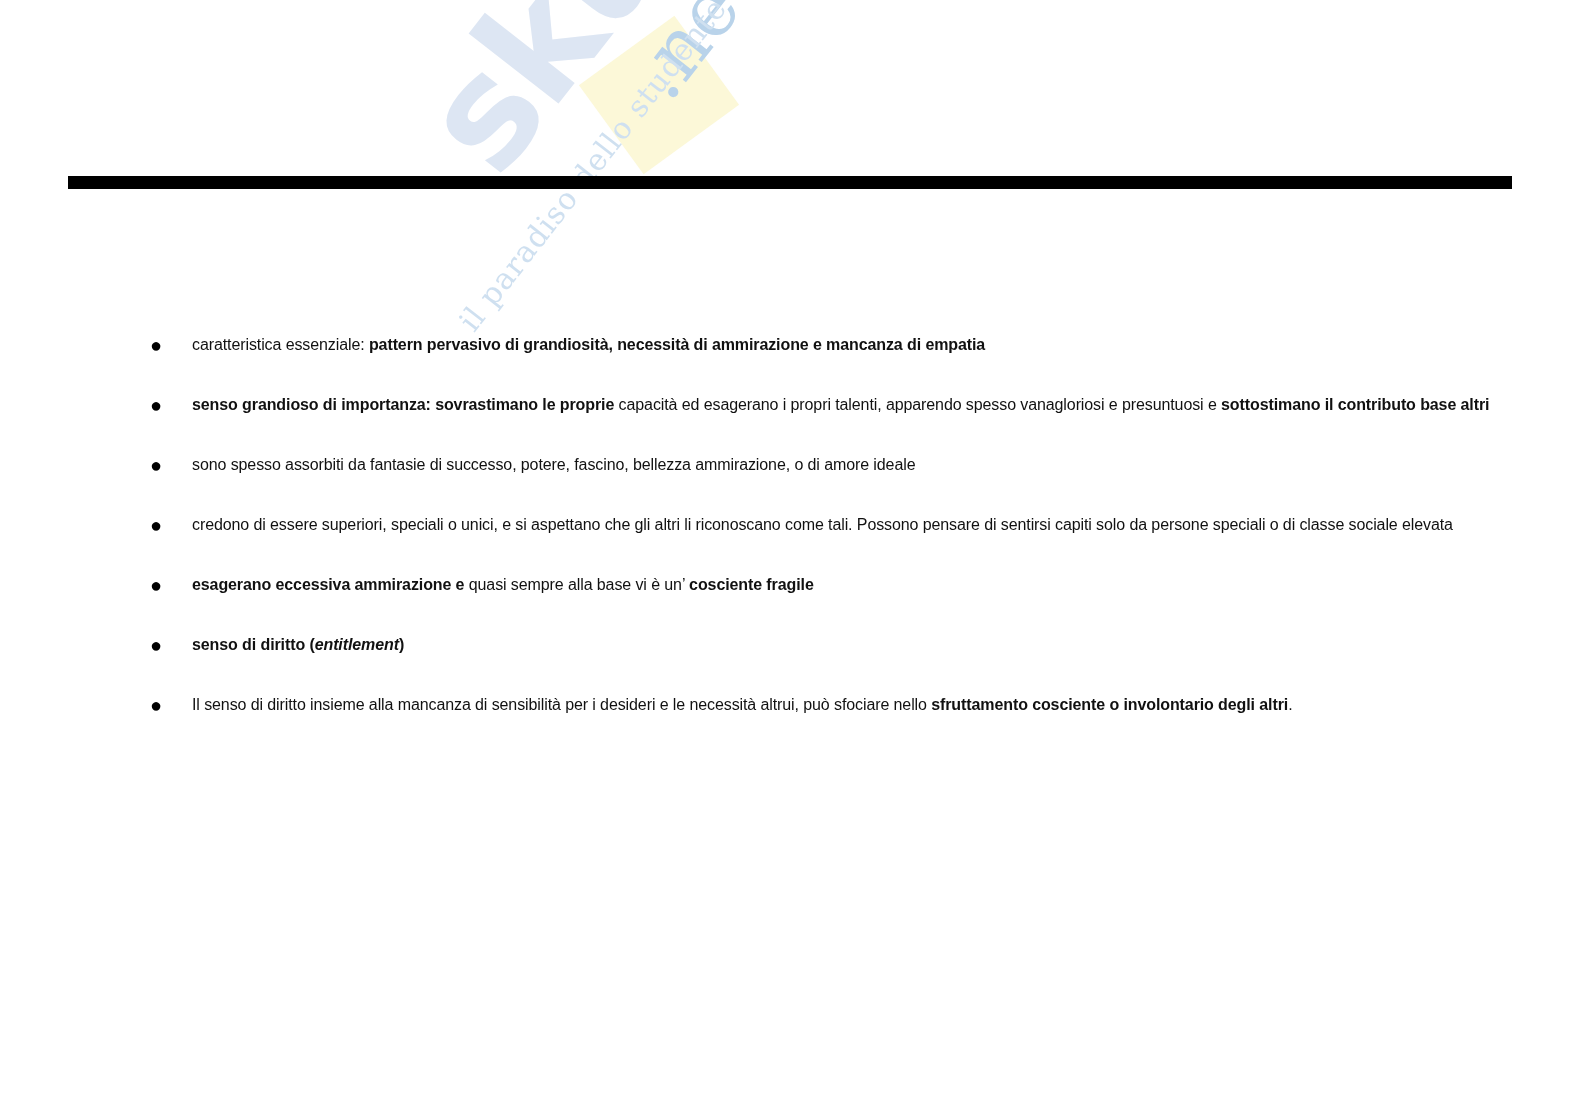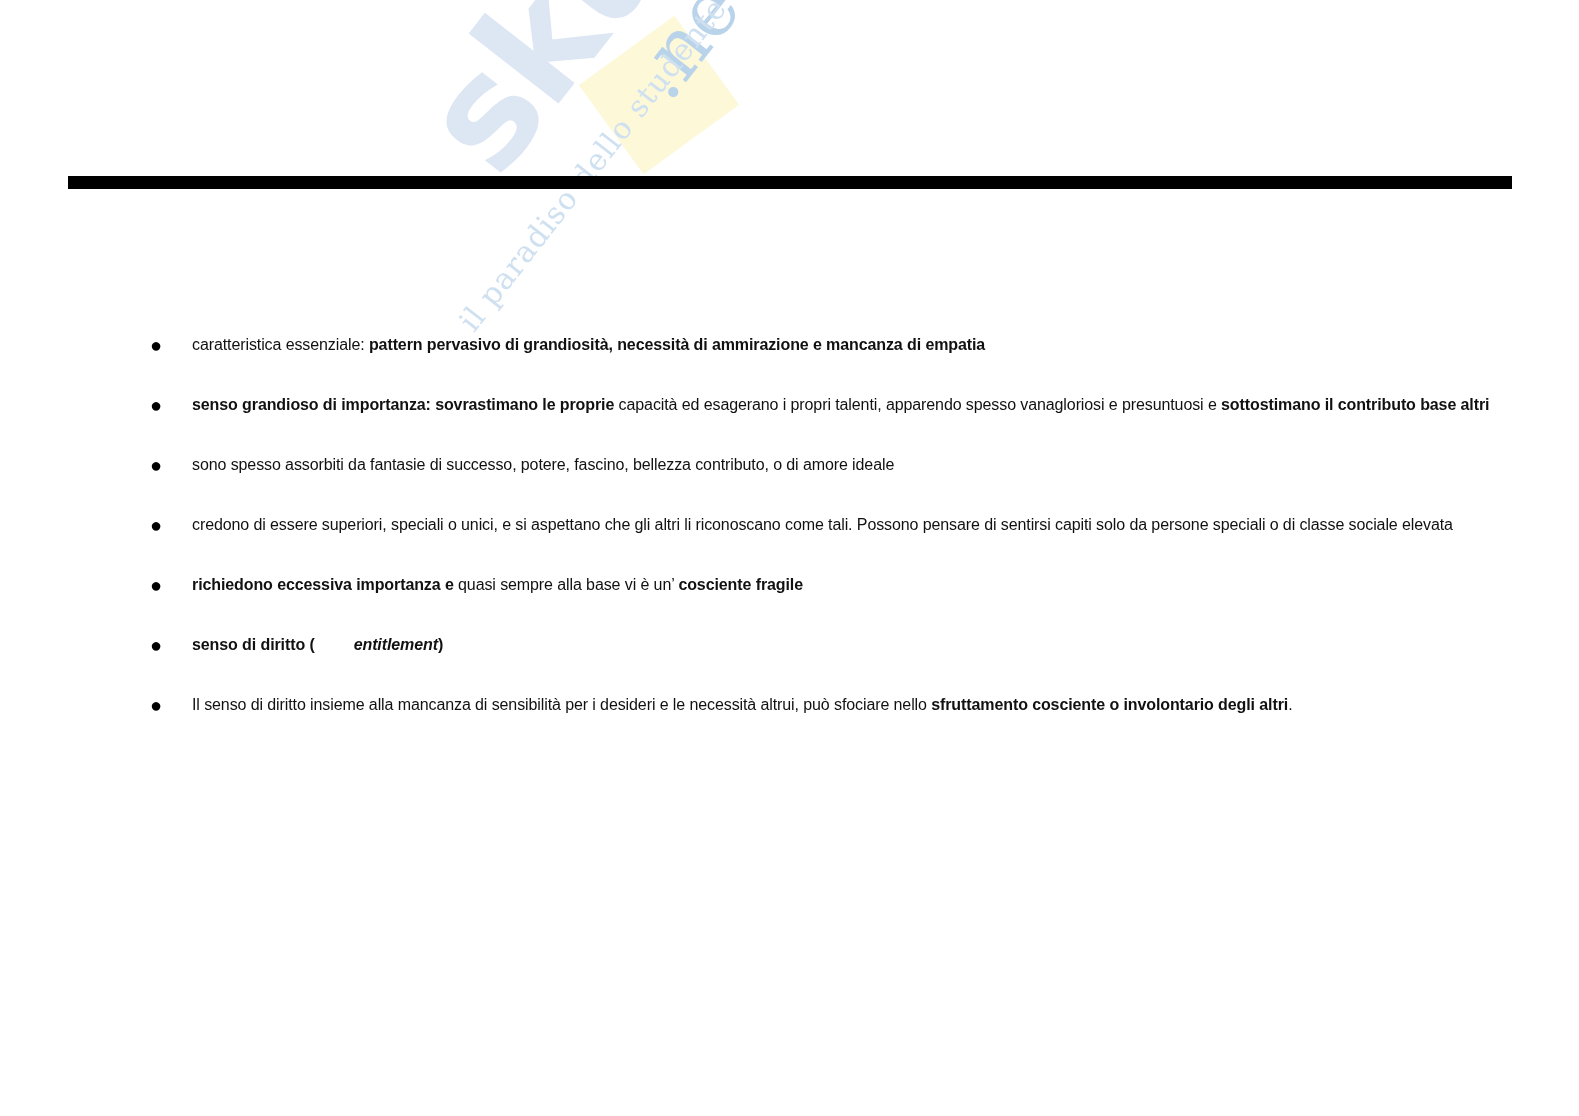--- a/index.html
+++ b/index.html
@@ -135,21 +135,21 @@
   .bullet-text {
     flex: 1 1 auto;
     font-size: 16px;
     line-height: 38px;
     color: #111111;
     font-family: "Liberation Sans", sans-serif;
     letter-spacing: -0.1px;
   }
 
   .bullet-text b { font-weight: bold; }
-  .bullet-text i { font-style: italic; margin-left: 39px; }
+  .bullet-text i { font-style: italic; }
 </style>
 </head>
 <body>
 
 <div id="watermark-layer">
   <div class="wm-note"></div>
   <div class="wm-brand">skuola</div>
   <div class="wm-dotnet">.net</div>
   <div class="wm-tagline">il paradiso dello studente</div>
 </div>
@@ -163,29 +163,29 @@
       <div class="bullet-item">
         <span class="bullet-marker">●</span>
         <span class="bullet-text">caratteristica essenziale: <b>pattern pervasivo di grandiosità, necessità di ammirazione e mancanza di empatia</b></span>
       </div>
       <div class="bullet-item">
         <span class="bullet-marker">●</span>
         <span class="bullet-text"><b>senso grandioso di importanza: sovrastimano le proprie</b> capacità ed esagerano i propri talenti, apparendo spesso vanagloriosi e presuntuosi e <b>sottostimano il contributo base altri</b></span>
       </div>
       <div class="bullet-item">
         <span class="bullet-marker">●</span>
-        <span class="bullet-text">sono spesso assorbiti da fantasie di successo, potere, fascino, bellezza contributo, o di amore ideale</span>
+        <span class="bullet-text">sono spesso assorbiti da fantasie di successo, potere, fascino, bellezza ammirazione, o di amore ideale</span>
       </div>
       <div class="bullet-item">
         <span class="bullet-marker">●</span>
         <span class="bullet-text">credono di essere superiori, speciali o unici, e si aspettano che gli altri li riconoscano come tali. Possono pensare di sentirsi capiti solo da persone speciali o di classe sociale elevata</span>
       </div>
       <div class="bullet-item">
         <span class="bullet-marker">●</span>
-        <span class="bullet-text"><b>richiedono eccessiva importanza e</b> quasi sempre alla base vi è un’ <b>cosciente fragile</b></span>
+        <span class="bullet-text"><b>esagerano eccessiva ammirazione e</b> quasi sempre alla base vi è un’ <b>cosciente fragile</b></span>
       </div>
       <div class="bullet-item">
         <span class="bullet-marker">●</span>
         <span class="bullet-text"><b>senso di diritto (<i>entitlement</i>)</b></span>
       </div>
       <div class="bullet-item">
         <span class="bullet-marker">●</span>
         <span class="bullet-text">Il senso di diritto insieme alla mancanza di sensibilità per i desideri e le necessità altrui, può sfociare nello <b>sfruttamento cosciente o involontario degli altri</b>.</span>
       </div>
     </div>

